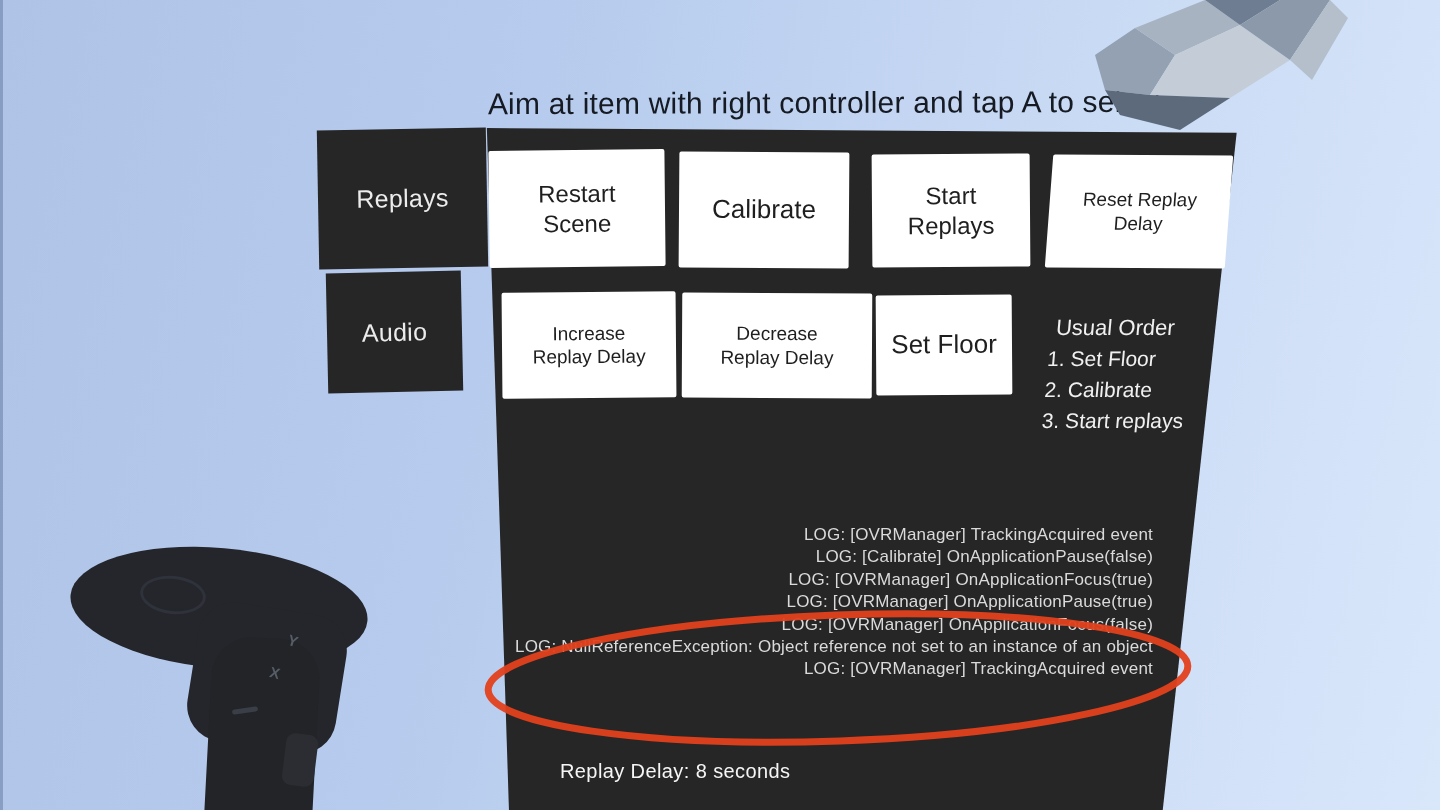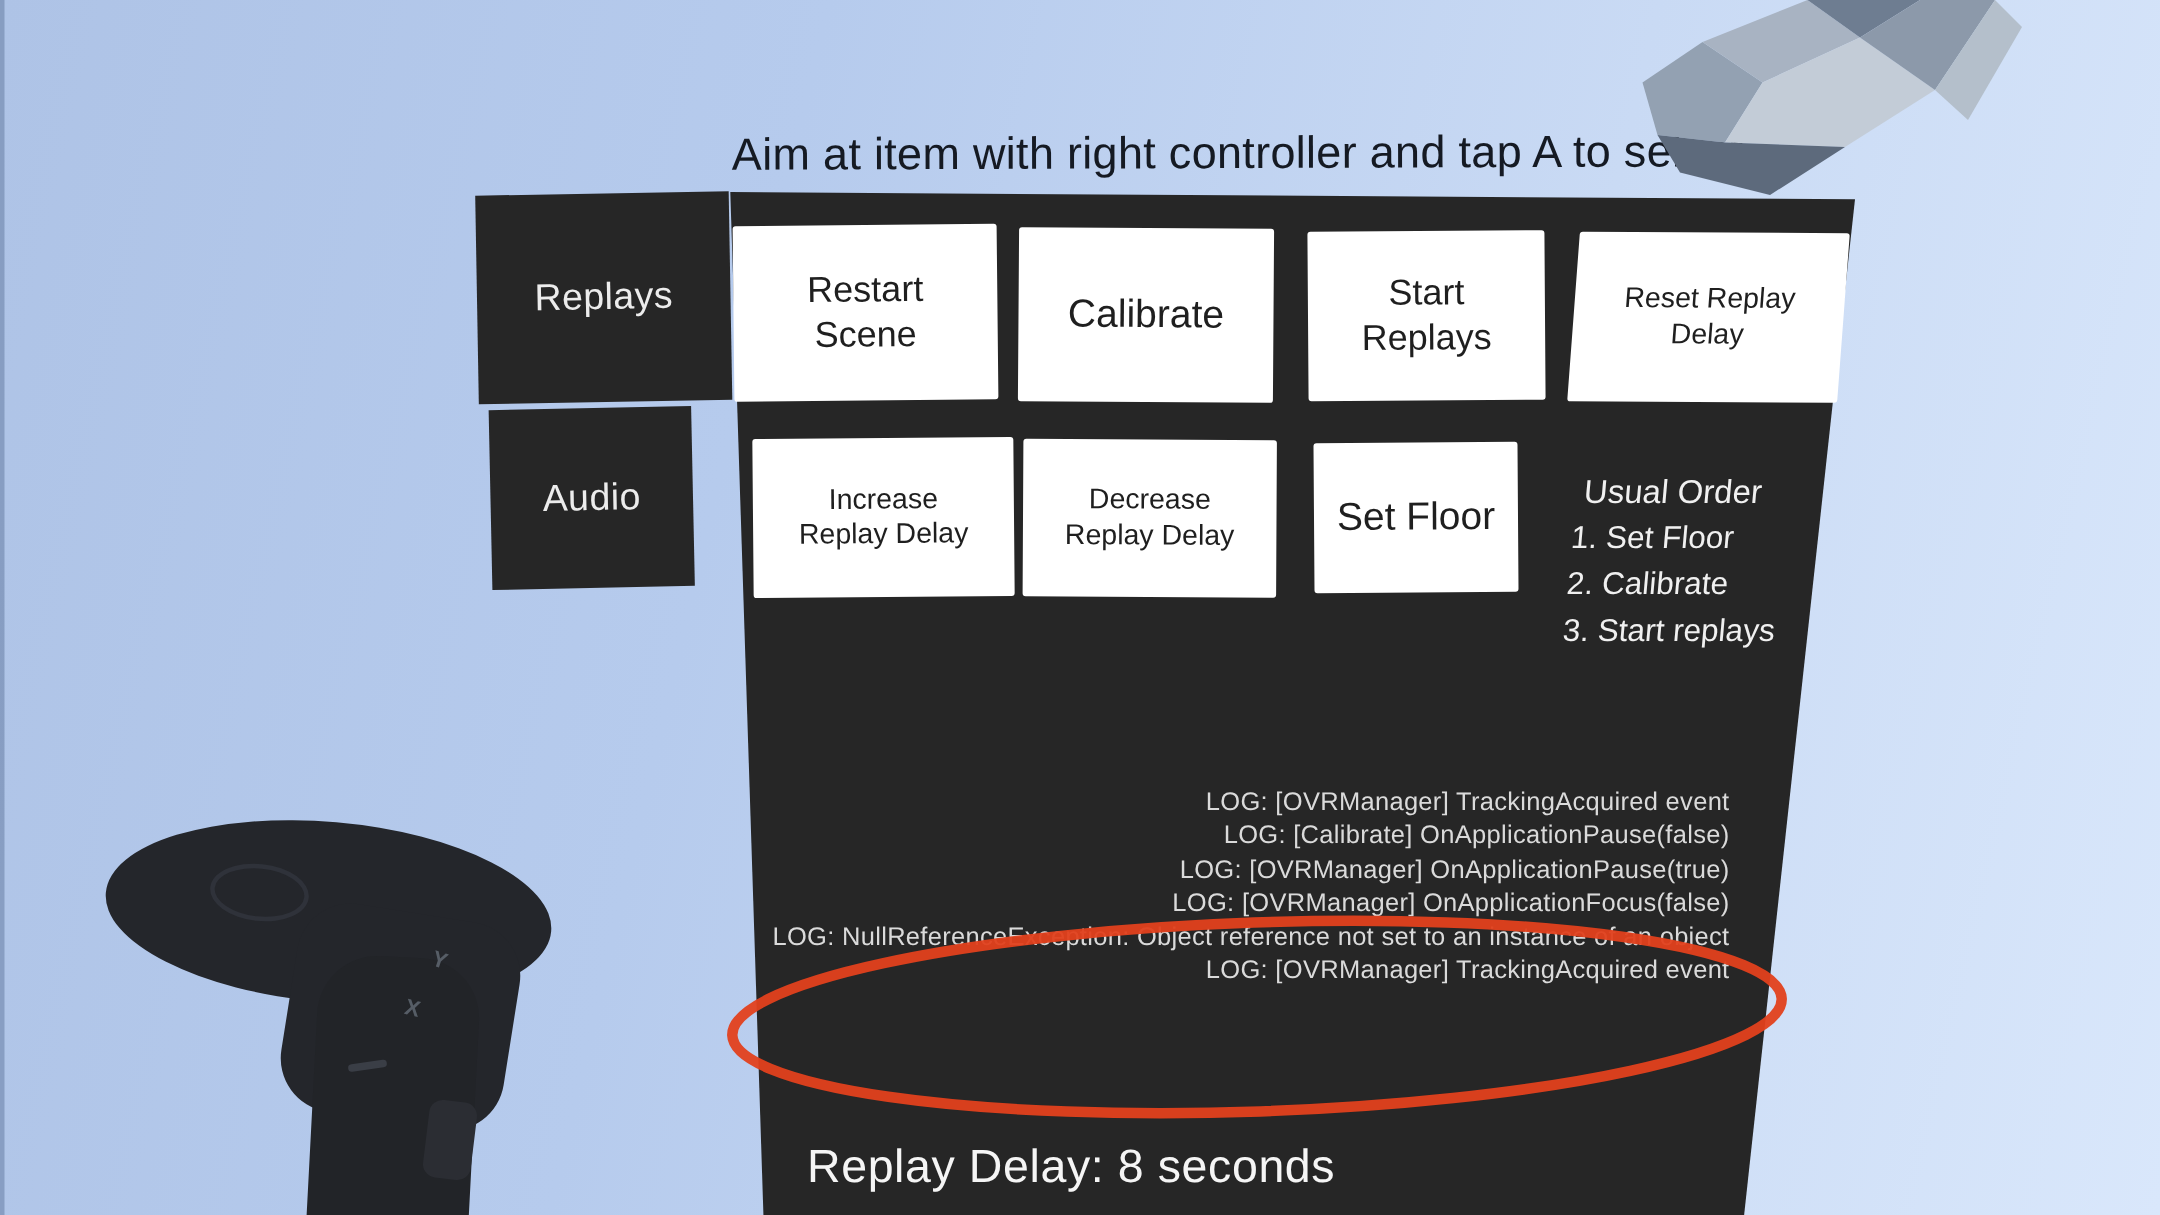--- a/index.html
+++ b/index.html
@@ -39,41 +39,41 @@
   .btn{
     position:absolute;background:#ffffff;color:#1f1f1f;
     display:flex;align-items:center;justify-content:center;text-align:center;
     font-size:24px;line-height:1.22;border-radius:2px;cursor:pointer;
   }
   .btn-restart{left:489px;top:150px;width:176px;height:117px;padding:0 15px;box-sizing:border-box;transform:rotate(-.6deg);}
   .btn-calibrate{left:679px;top:152px;width:170px;height:116px;font-size:26px;transform:rotate(.4deg);}
   .btn-start-replays{left:872px;top:154px;width:158px;height:113px;padding:0 12px;box-sizing:border-box;transform:rotate(-.4deg);}
   .btn-reset-delay{left:1049px;top:155px;width:180px;height:113px;font-size:19px;padding:0 30px;box-sizing:border-box;transform:skewX(-4deg) rotate(.3deg);}
   .btn-increase{left:502px;top:292px;width:174px;height:106px;font-size:19px;padding:0 25px;box-sizing:border-box;transform:rotate(-.5deg);}
-  .btn-decrease{left:682px;top:293px;width:169px;height:105px;font-size:19px;padding:0 25px;box-sizing:border-box;transform:rotate(.3deg);}
+  .btn-decrease{left:682px;top:293px;width:190px;height:105px;font-size:19px;padding:0 25px;box-sizing:border-box;transform:rotate(.3deg);}
   .btn-set-floor{left:876px;top:295px;width:136px;height:100px;font-size:26px;transform:rotate(-.4deg);}
 
   
   .usual-order{
     position:absolute;left:1040px;top:312px;width:175px;color:#f0f0f0;
     transform:skewX(-5deg);font-size:21px;line-height:31px;
   }
   .usual-order .uo-title{font-size:22px;padding-left:12px;}
   .usual-order .uo-item{width:150px;padding-left:6px;}
 
   
   .log{
     position:absolute;left:508px;top:524px;width:645px;
     color:#dadada;font-size:17px;line-height:22.4px;letter-spacing:.2px;text-align:right;
   }
 
   
   .replay-status{
-    position:absolute;left:538px;top:760px;color:#f5f5f5;
-    font-size:31px;letter-spacing:.4px;
+    position:absolute;left:560px;top:760px;color:#f5f5f5;
+    font-size:20px;letter-spacing:.4px;
   }
 
   
   .highlight-svg{position:absolute;left:0;top:0;width:1440px;height:810px;pointer-events:none;}
 
   
   .controller{position:absolute;left:0;top:520px;width:430px;height:290px;}
   .ctrl-ring{
     position:absolute;left:70px;top:28px;width:298px;height:120px;background:#24262b;
     border-radius:50%;transform:rotate(5deg);
@@ -131,20 +131,21 @@
   <div class="usual-order">
     <div class="uo-title">Usual Order</div>
     <div class="uo-item">1. Set Floor</div>
     <div class="uo-item">2. Calibrate</div>
     <div class="uo-item">3. Start replays</div>
   </div>
 
   <div class="log">
     <div>LOG: [OVRManager] TrackingAcquired event</div>
     <div>LOG: [Calibrate] OnApplicationPause(false)</div>
+    <div>LOG: [OVRManager] OnApplicationFocus(true)</div>
     <div>LOG: [OVRManager] OnApplicationPause(true)</div>
     <div>LOG: [OVRManager] OnApplicationFocus(false)</div>
     <div>LOG: NullReferenceException: Object reference not set to an instance of an object</div>
     <div>LOG: [OVRManager] TrackingAcquired event</div>
   </div>
 
   <div class="replay-status">Replay Delay: 8 seconds</div>
 
   <svg class="highlight-svg" viewBox="0 0 1440 810">
     <ellipse cx="838" cy="678" rx="350" ry="63" transform="rotate(-2 838 678)" fill="none" stroke="#e2401c" stroke-width="7" opacity="0.95"></ellipse>

